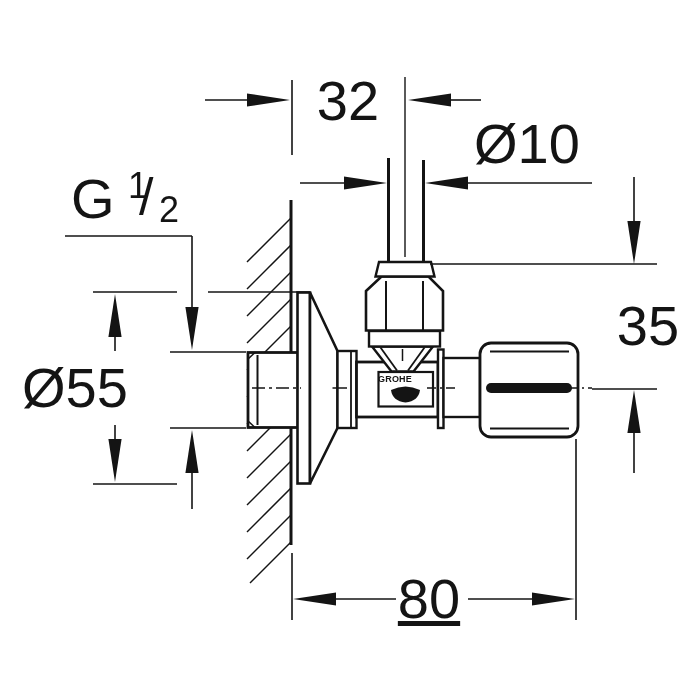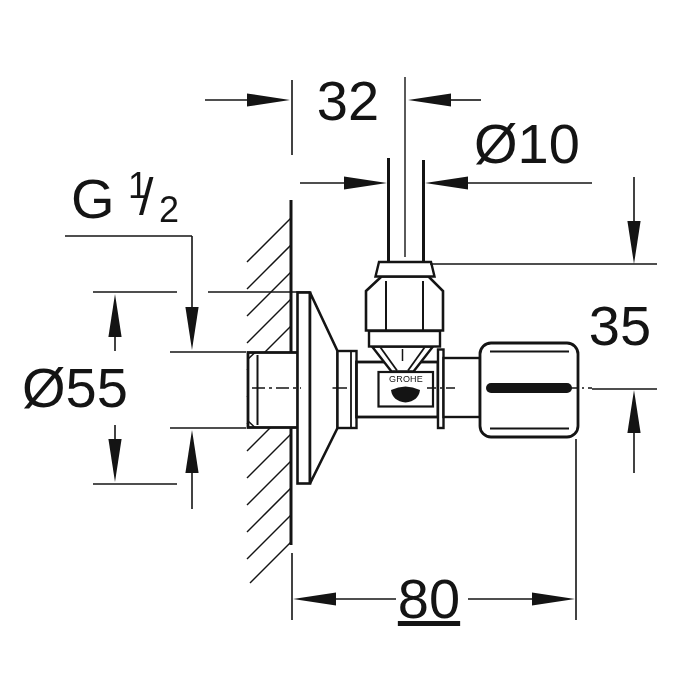--- a/index.html
+++ b/index.html
@@ -24,22 +24,22 @@
     letter-spacing: 0px;
   }
   .thread-label { position: absolute; left: 65px; top: 165px; width: 140px; height: 75px; }
   .thread-label span { position: absolute; line-height: 1; color: #141414; }
   .thread-g    { left: 6px;  top: 6px;  font-size: 56px; }
   .thread-num  { left: 63px; top: 3px;  font-size: 36px; }
   .thread-sl   { left: 74px; top: 6px;  font-size: 52px; }
   .thread-den  { left: 94px; top: 27px; font-size: 36px; }
   .brand-label {
     position: absolute; left: 378px; top: 375px; width: 56px;
-    font-size: 9px; font-weight: normal; letter-spacing: 0.2px;
-    text-align: center; line-height: 1; color: #141414;
+    font-size: 9px; font-weight: bold; letter-spacing: 0.2px;
+    line-height: 1; color: #141414;
   }
 </style>
 </head>
 <body>
 
 <div class="canvas">
 
   <svg width="700" height="700" viewBox="0 0 700 700">
 
     <g stroke="#141414" stroke-width="1.5">
@@ -173,19 +173,19 @@
 
   <div class="thread-label">
     <span class="thread-g">G</span>
     <span class="thread-num">1</span>
     <span class="thread-sl">/</span>
     <span class="thread-den">2</span>
   </div>
 
   <div class="dim-label" style="left:7px; top:360px; width:136px;">Ø55</div>
 
-  <div class="dim-label" style="left:584px; top:298px; width:72px;">35</div>
+  <div class="dim-label" style="left:612px; top:298px; width:72px;">35</div>
 
   <div class="dim-label" style="left:392px; top:571px; width:74px;text-decoration:underline;">80</div>
 
   <div class="brand-label">GROHE</div>
 
 </div>
 
 </body></html>

